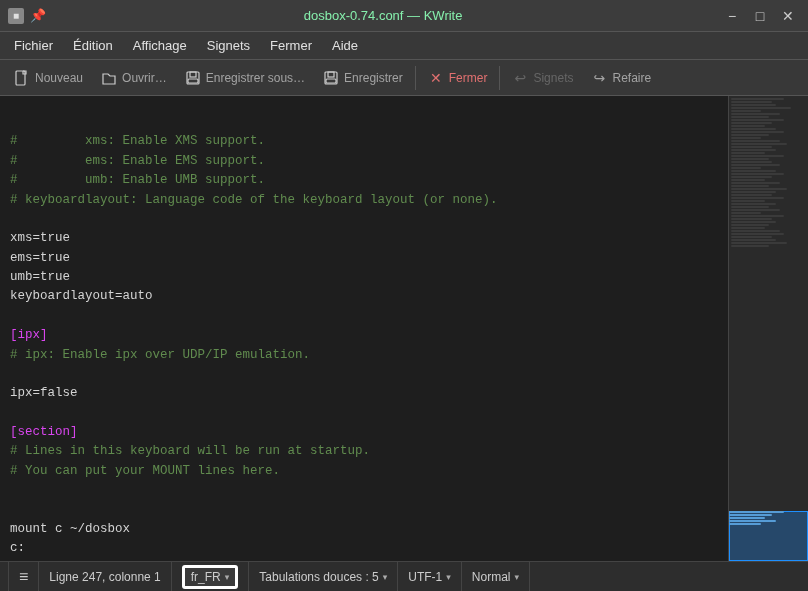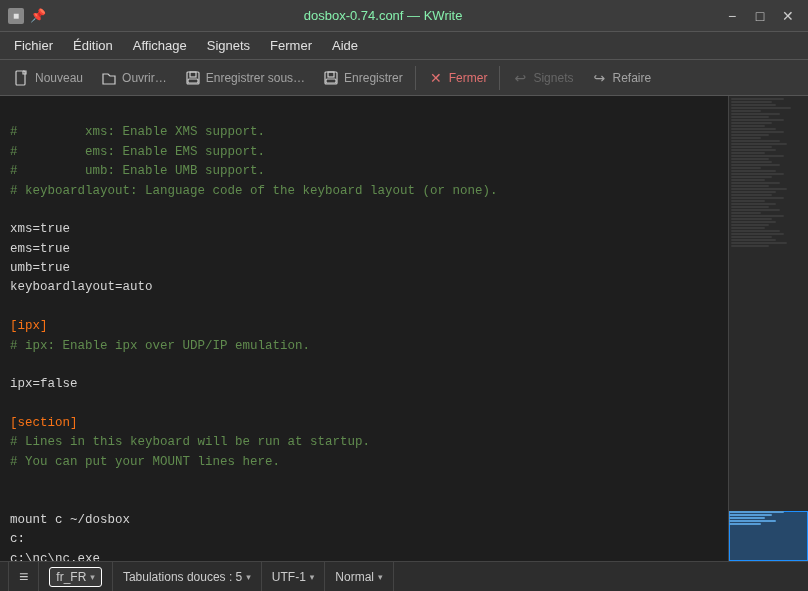--- a/index.html
+++ b/index.html
@@ -125,23 +125,24 @@
     #editor-content {
       font-family: 'Courier New', monospace;
       font-size: 12.5px;
       color: #d4d4d4;
       background: #1e1e1e;
       padding: 8px 10px;
       line-height: 1.55;
       white-space: pre;
       height: 100%;
       overflow: hidden;
+      margin-top: 9px;
     }
     .comment { color: #608b4e; }
-    .section { color: #f97316; }
+    .section { color: #d946ef; }
 
     
     #scrollbar-area {
       width: 80px;
       background: #2a2a2a;
       border-left: 1px solid #444;
       position: relative;
       overflow: hidden;
     }
     #scrollbar-minimap {
@@ -180,21 +181,21 @@
       align-items: center;
       border-right: 1px solid #444;
       gap: 4px;
       cursor: default;
       white-space: nowrap;
     }
     .status-item:first-child { border-left: 1px solid #444; }
     .status-item.clickable { cursor: pointer; }
     .status-dropdown {
       background: #3a3a3a;
-      border: 1px solid #ffffff;
+      border: 3px solid #ffffff;
       border-radius: 3px;
       padding: 2px 6px;
       display: flex;
       align-items: center;
       gap: 4px;
     }
     .chevron-down {
       font-size: 9px;
       color: #aaa;
     }
@@ -377,20 +378,23 @@
         <div class="mini-line" style="width:40%; background:#569cd6;"></div>
       </div>
     </div>
   </div>
 </div>
 
 <div id="statusbar">
   <div class="status-item clickable">
     <span style="font-size:16px;">≡</span>
   </div>
+  <div class="status-item">
+    <span>Ligne 247, colonne 1</span>
+  </div>
   <div class="status-item clickable">
     <div class="status-dropdown">
       <span>fr_FR</span>
       <span class="chevron-down">▾</span>
     </div>
   </div>
   <div class="status-item clickable">
     <span>Tabulations douces : 5</span>
     <span class="chevron-down">▾</span>
   </div>

